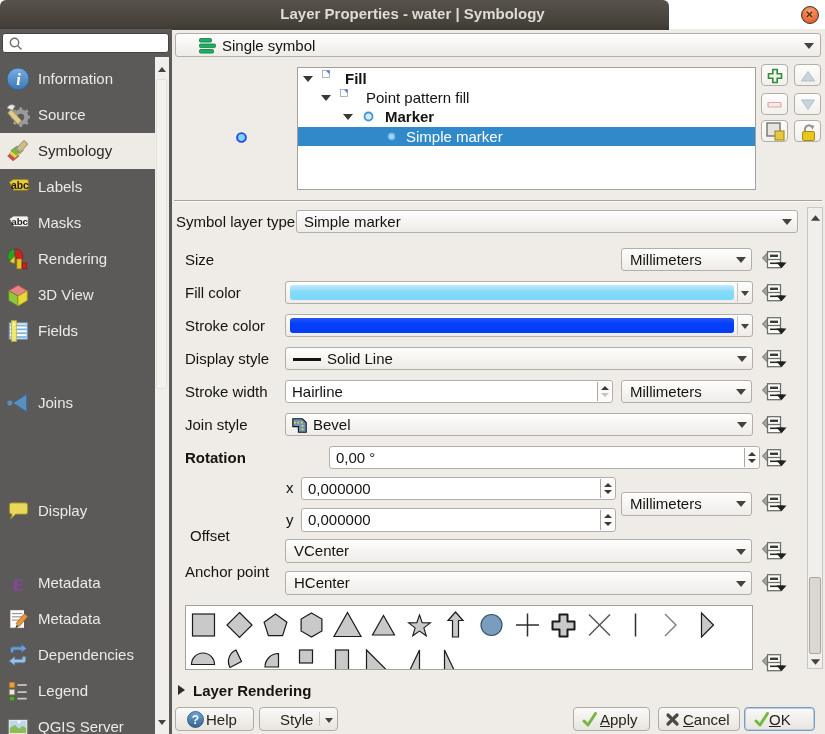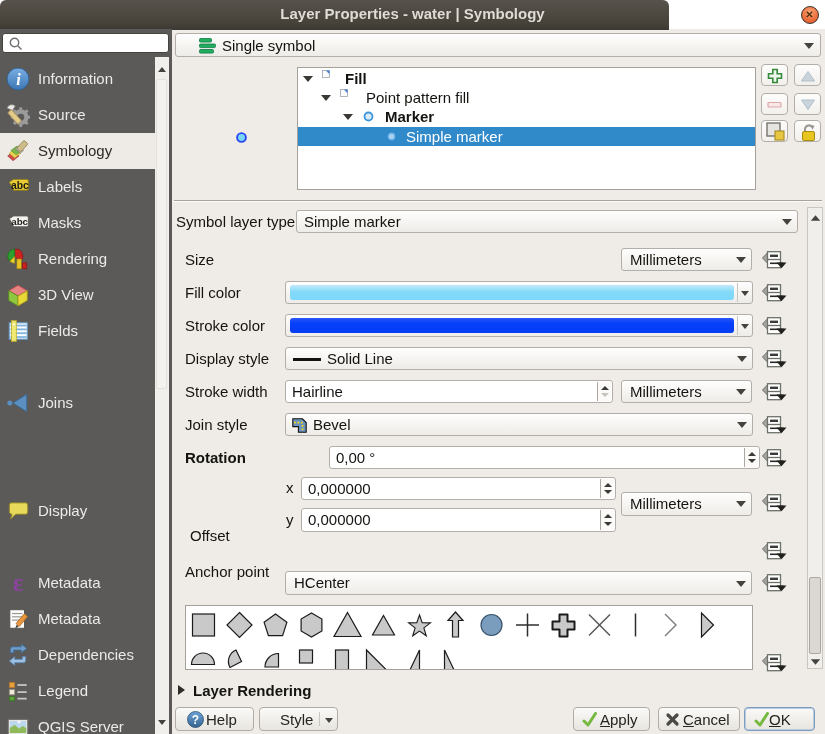--- a/index.html
+++ b/index.html
@@ -481,20 +481,24 @@
 <span class="ctext" style="left:6px;">0,000000</span>
       <div class="spinbtn">
         <div class="uarr" style="left:2.5px; top:4px;"></div>
         <div class="darr" style="left:2.5px; bottom:4px;"></div>
       </div>
     </div>
 <div class="combo" style="left:449px; top:463px; width:131px; height:23.5px;">
 <span class="ctext" style="left:8px;">Millimeters</span>
 <div class="carr" style="right:5px; top:8px;"></div>
     </div>
+<div class="combo" style="left:113px; top:510px; width:467px; height:23.5px;">
+<span class="ctext" style="left:8px;">VCenter</span>
+<div class="carr" style="right:5px; top:9px;"></div>
+    </div>
 <div class="combo" style="left:113px; top:542px; width:467px; height:23.5px;">
 <span class="ctext" style="left:8px;">HCenter</span>
 <div class="carr" style="right:5px; top:9px;"></div>
     </div>
 <div class="abs" style="left:13px; top:576px; width:568px; height:65px; background:#ffffff; border:1px solid #a5a19a; overflow:hidden;">
 <svg class="abs" style="left:0; top:0;" width="566" height="63" viewBox="0 0 566 63">
 <rect x="6.5" y="8" width="22" height="22" fill="#c9c9c9" stroke="#1b1b1b" stroke-width="1.2"></rect>
 <path d="M53.5,6.5 L66,19 L53.5,31.5 L41,19 Z" fill="#c9c9c9" stroke="#1b1b1b" stroke-width="1.2"></path>
 <polygon points="89.5,8.0 100.9,16.3 96.6,29.7 82.4,29.7 78.1,16.3" fill="#c9c9c9" stroke="#1b1b1b" stroke-width="1.2"></polygon>
 <polygon points="125.5,7.0 135.9,13.0 135.9,25.0 125.5,31.0 115.1,25.0 115.1,13.0" fill="#c9c9c9" stroke="#1b1b1b" stroke-width="1.2"></polygon>

